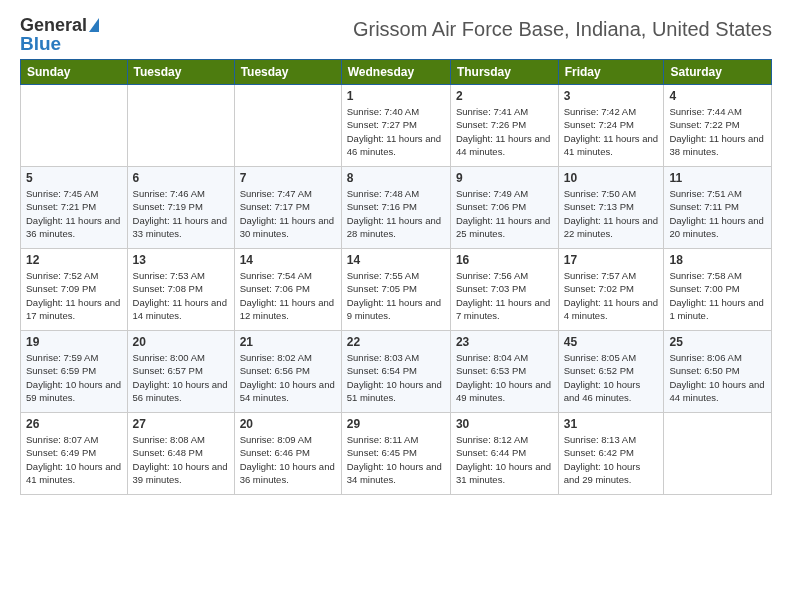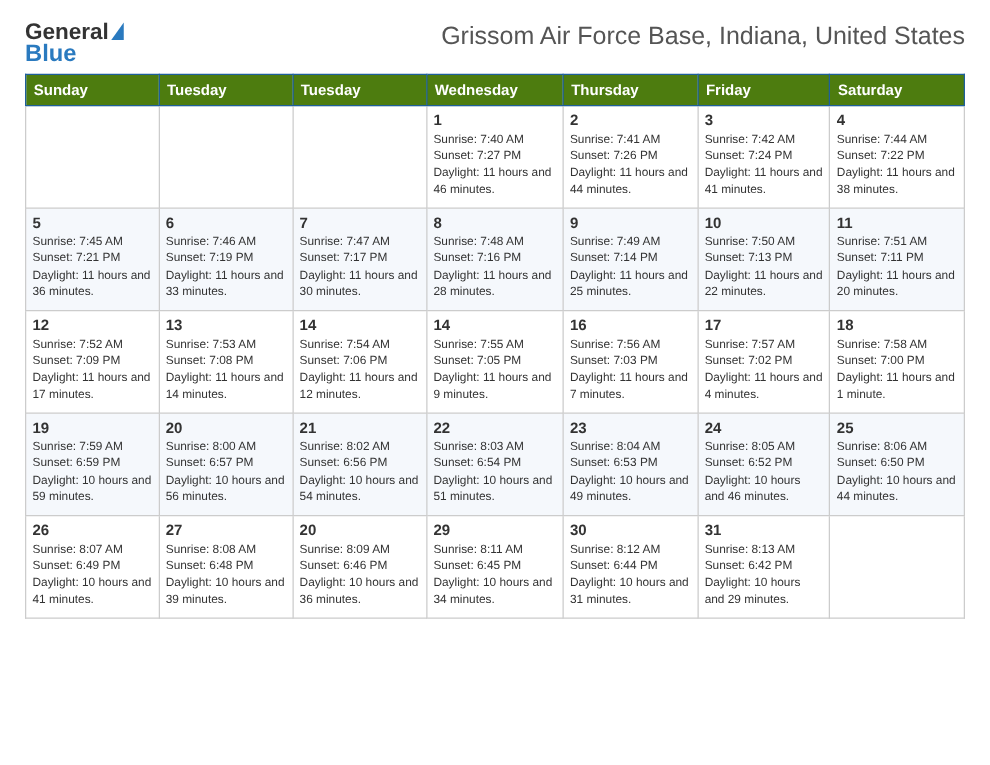--- a/index.html
+++ b/index.html
@@ -184,21 +184,21 @@
           </td>
           <td>
             <span class="day-number">8</span>
             <div class="day-info">Sunrise: 7:48 AM
 Sunset: 7:16 PM
 Daylight: 11 hours and 28 minutes.</div>
           </td>
           <td>
             <span class="day-number">9</span>
             <div class="day-info">Sunrise: 7:49 AM
-Sunset: 7:14 PM
+Sunset: 7:06 PM
 Daylight: 11 hours and 25 minutes.</div>
           </td>
           <td>
             <span class="day-number">10</span>
             <div class="day-info">Sunrise: 7:50 AM
 Sunset: 7:13 PM
 Daylight: 11 hours and 22 minutes.</div>
           </td>
           <td>
             <span class="day-number">11</span>
@@ -276,21 +276,21 @@
 Sunset: 6:54 PM
 Daylight: 10 hours and 51 minutes.</div>
           </td>
           <td>
             <span class="day-number">23</span>
             <div class="day-info">Sunrise: 8:04 AM
 Sunset: 6:53 PM
 Daylight: 10 hours and 49 minutes.</div>
           </td>
           <td>
-            <span class="day-number">24</span>
+            <span class="day-number">45</span>
             <div class="day-info">Sunrise: 8:05 AM
 Sunset: 6:52 PM
 Daylight: 10 hours and 46 minutes.</div>
           </td>
           <td>
             <span class="day-number">25</span>
             <div class="day-info">Sunrise: 8:06 AM
 Sunset: 6:50 PM
 Daylight: 10 hours and 44 minutes.</div>
           </td>

